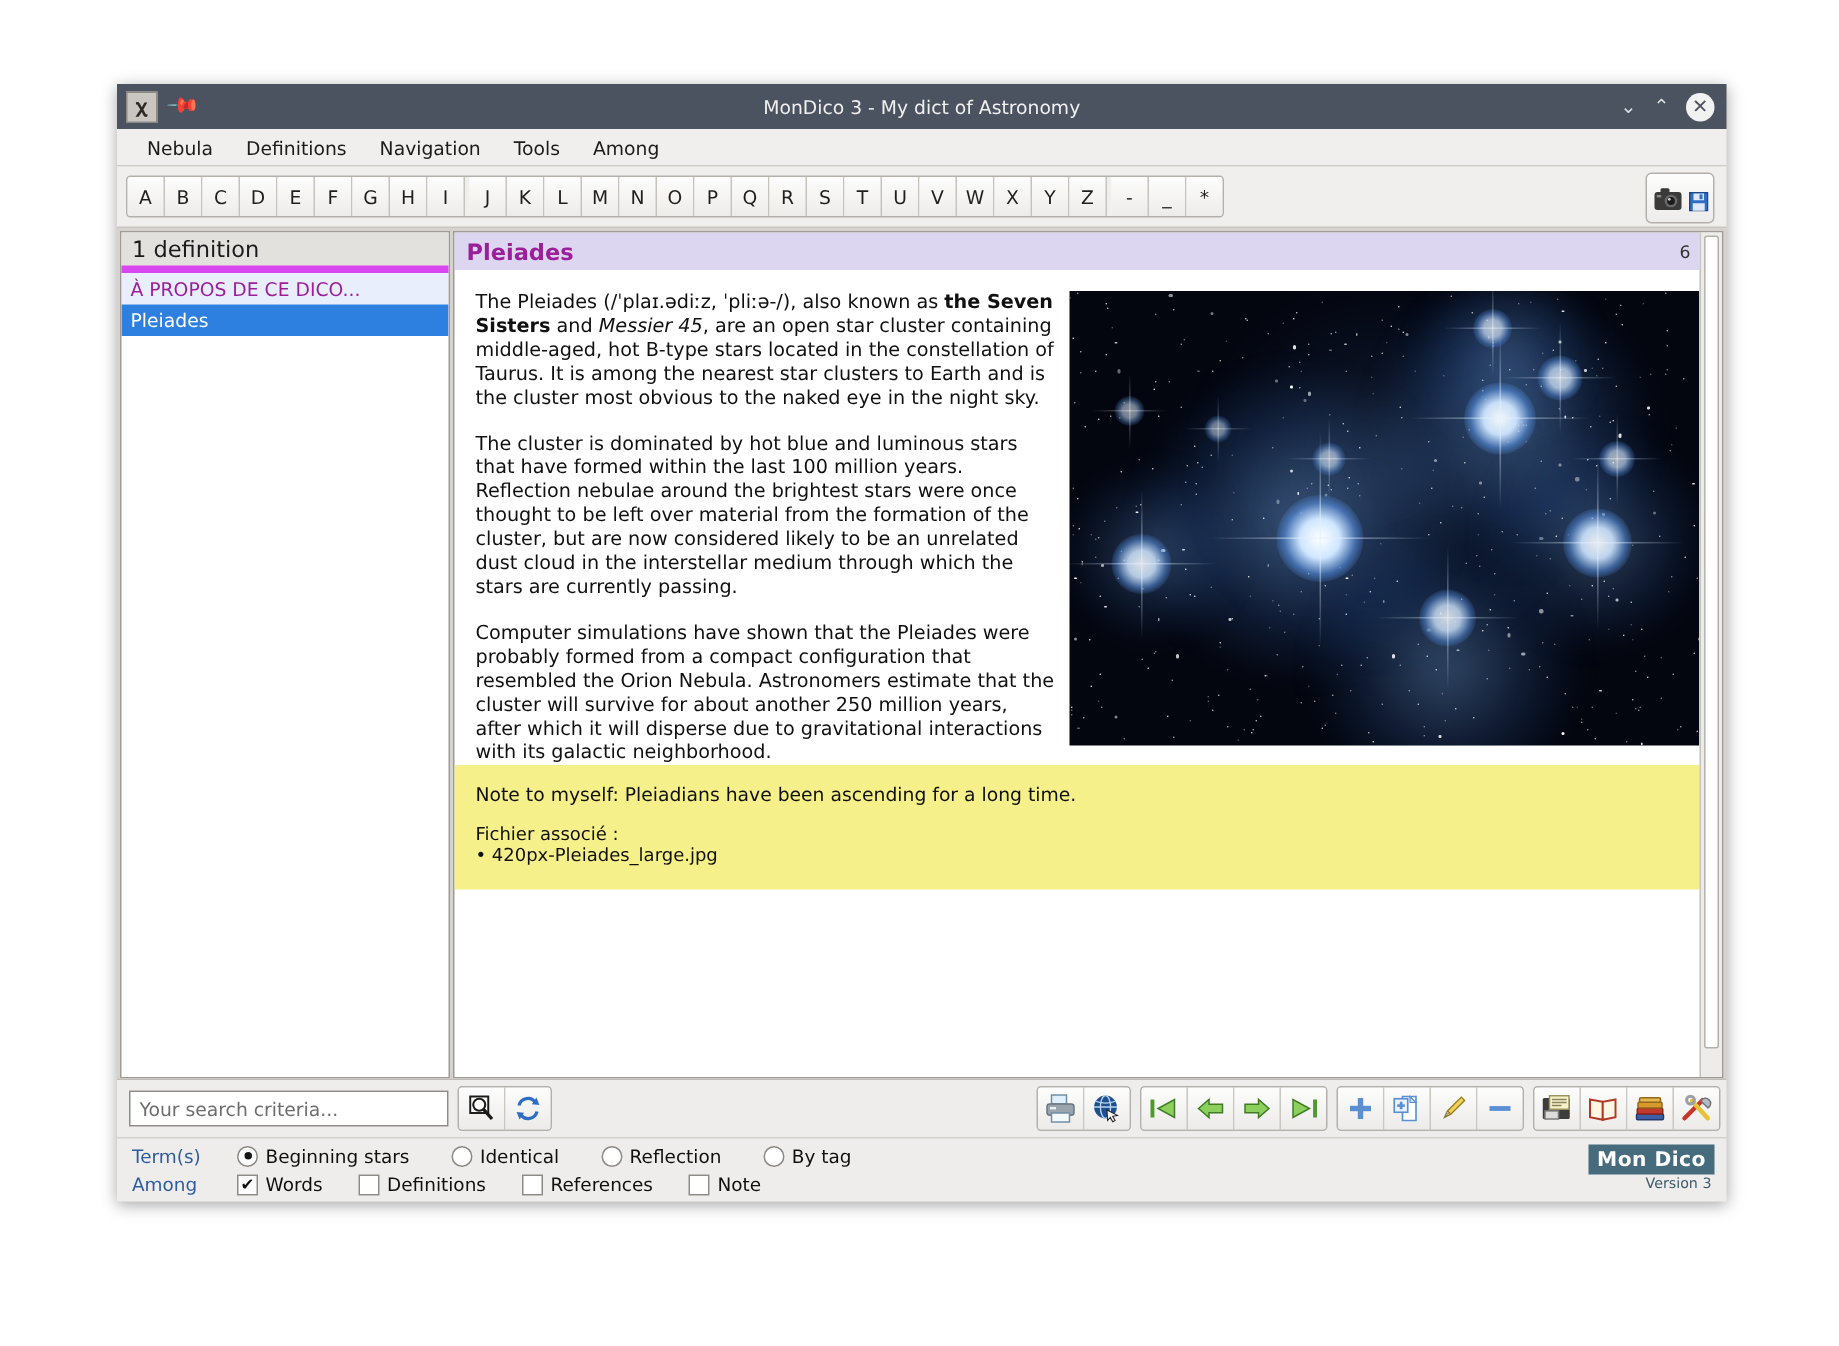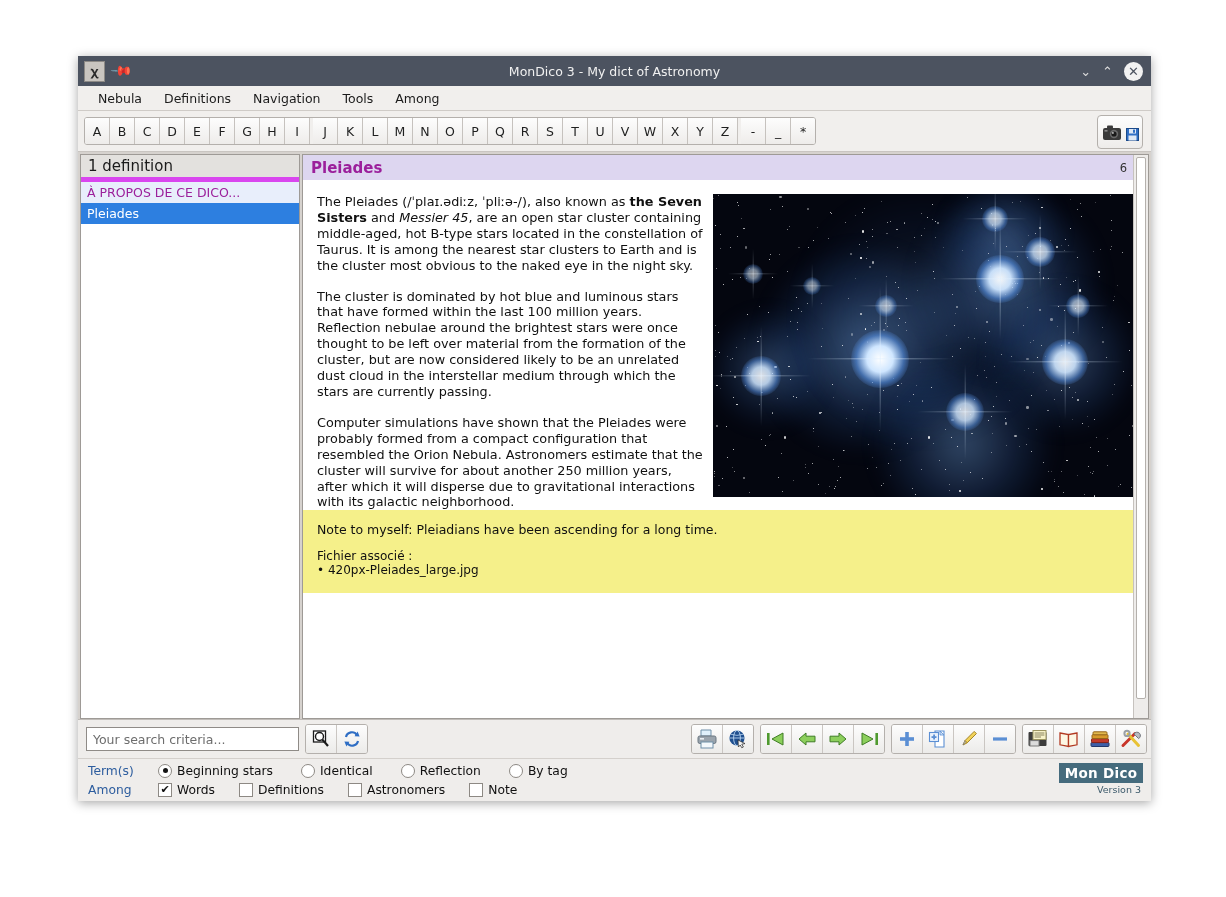--- a/index.html
+++ b/index.html
@@ -1222,21 +1222,21 @@
           <label class="opt-choice" style="margin-right: 24px;">
             <span class="cbox">✔</span>
             <span>Words</span>
           </label>
           <label class="opt-choice" style="margin-right: 24px;">
             <span class="cbox"></span>
             <span>Definitions</span>
           </label>
           <label class="opt-choice" style="margin-right: 24px;">
             <span class="cbox"></span>
-            <span>Astronomers</span>
+            <span>References</span>
           </label>
           <label class="opt-choice" style="margin-right: 24px;">
             <span class="cbox"></span>
             <span>Note</span>
           </label>
         </div>
     </div>
     <div id="logo">
       <div id="logo-badge">Mon Dico</div>
       <div id="logo-ver">Version 3</div>

